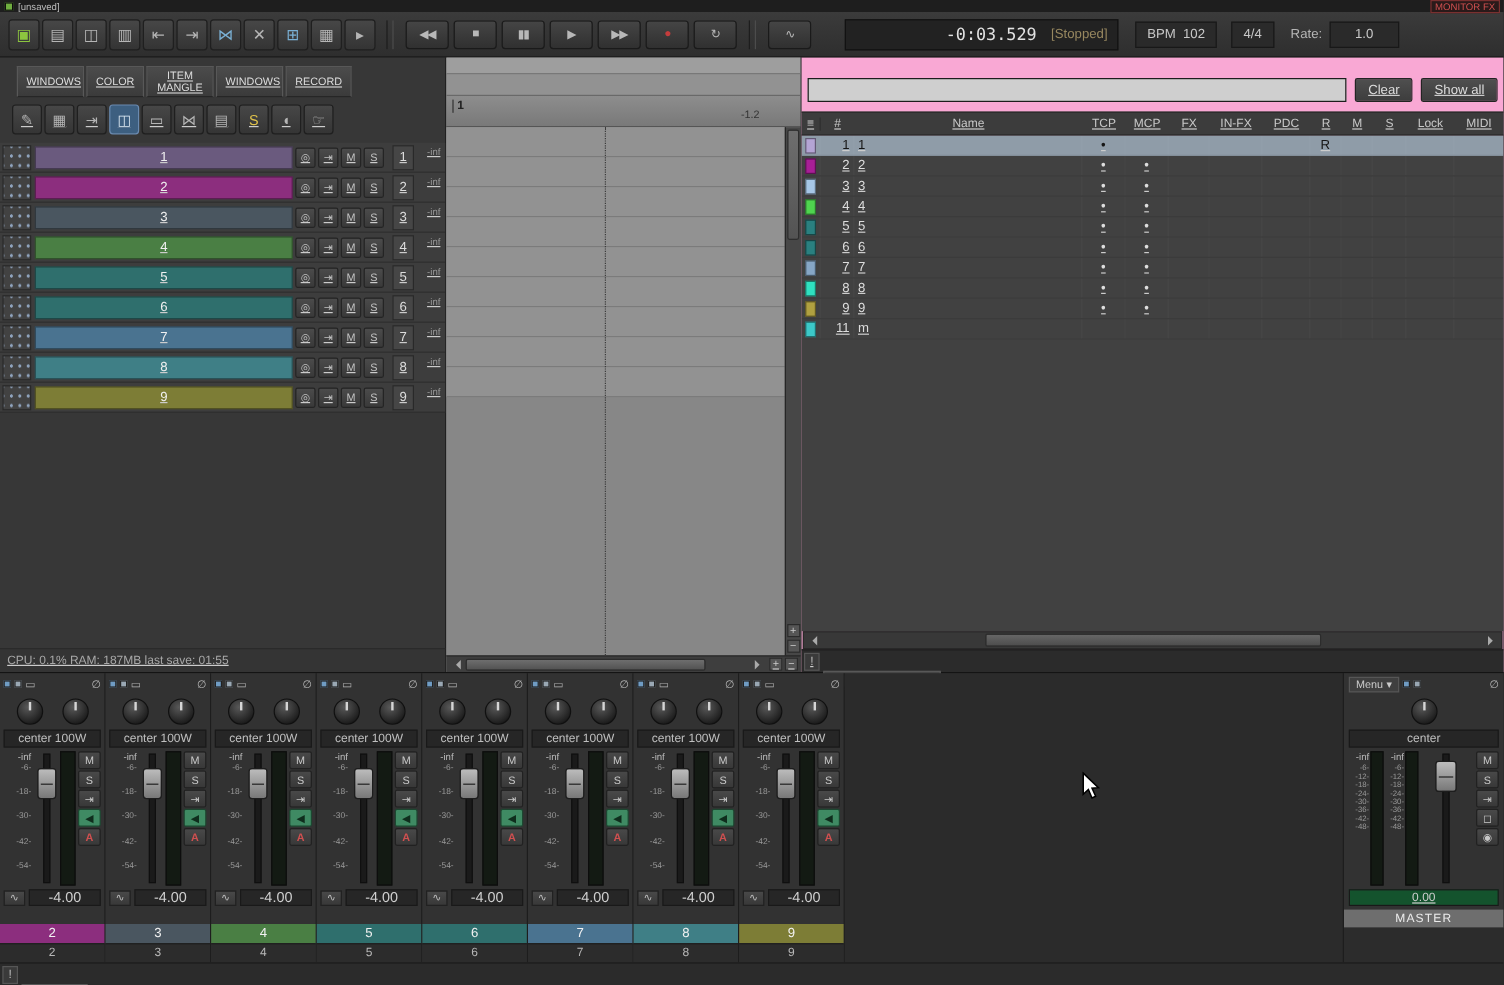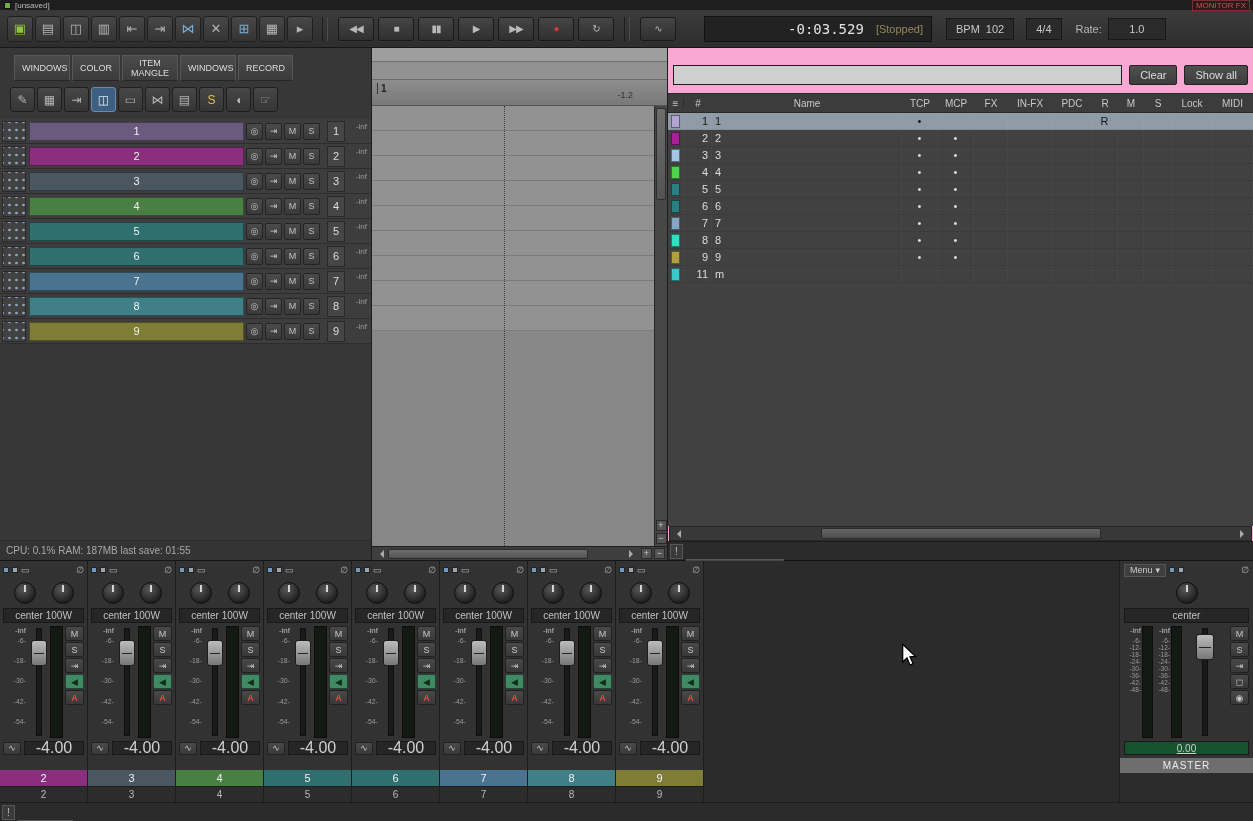--- a/index.html
+++ b/index.html
@@ -18,21 +18,21 @@
 .tb-btn { width:26px; height:26px; margin:0 1px; background:linear-gradient(#474747,#343434); border:1px solid #1f1f1f; border-radius:3px; display:flex; align-items:center; justify-content:center; font-size:13px; color:#b5b5b5; }
 .tb-sep { width:6px; height:24px; border-left:1px solid #1d1d1d; border-right:1px solid #4c4c4c; margin:0 8px; }
 .tr-btn { width:36px; height:24px; margin:0 2px; background:linear-gradient(#454545,#303030); border:1px solid #1a1a1a; border-radius:3px; display:flex; align-items:center; justify-content:center; font-size:10px; color:#b8b8b8; letter-spacing:-1px; }
 .time-box { width:228px; height:26px; margin-left:26px; background:#222; border:1px solid #121212; display:flex; align-items:center; justify-content:flex-end; gap:12px; padding:0 8px; }
 .time-text { font-family:"DejaVu Sans Mono",monospace; font-size:14px; color:#e2e2e2; }
 .tstat { color:#97875f; font-size:11px; }
 .val-box { height:22px; background:#2a2a2a; border:1px solid #181818; display:flex; align-items:center; gap:6px; padding:0 9px; color:#c8c8c8; font-size:11px; }
 .rate-label { margin:0 6px 0 14px; color:#b5b5b5; }
 
 
-.main { height:512px; display:flex; }
+.main { height:512px; display:flex;text-decoration:underline; }
 
 
 .tcp { width:372px; background:#373737; border-right:1px solid #1c1c1c; display:flex; flex-direction:column; }
 .tcp-tabs { display:flex; align-items:stretch; gap:2px; padding:7px 4px 3px 14px; }
 .tcp-tab { background:linear-gradient(#4b4b4b,#3b3b3b); border:1px solid #585858; border-bottom-color:#262626; padding:2px 7px; font-size:9px; line-height:10px; color:#ddd; display:flex; align-items:center; text-align:center; max-width:56px; }
 .tcp-tools { display:flex; gap:2px; padding:3px 4px 7px 10px; }
 .tool-btn { width:25px; height:25px; background:linear-gradient(#474747,#353535); border:1px solid #1f1f1f; border-radius:3px; display:flex; align-items:center; justify-content:center; font-size:12px; color:#b5b5b5; }
 .tool-btn.active { background:#3d5f80; border-color:#6a8ab0; color:#dce8f2; }
 .tcp-row { height:25px; display:flex; align-items:center; background:#3d3d3d; border-bottom:1px solid #2d2d2d; padding:1px 2px; }
 .grip { width:24px; height:21px; margin-right:3px; background-color:#424242; background-image:radial-gradient(#8fa3bd 1px, transparent 1.4px); background-size:7px 8px; background-position:3px 4px; border:1px solid #292929; }
@@ -111,21 +111,21 @@
 .fz-fader::before { content:""; position:absolute; left:50%; top:2px; bottom:2px; width:4px; transform:translateX(-50%); background:#1a1a1a; border:1px solid #0f0f0f; }
 .fcap { position:absolute; top:14px; left:50%; transform:translateX(-50%); width:16px; height:26px; border-radius:3px; background:linear-gradient(#bcbcbc,#787878); border:1px solid #1d1d1d; }
 .fcap::after { content:""; position:absolute; left:2px; right:2px; top:12px; height:1px; background:#222; }
 .fz-meter { width:13px; background:#131a13; border:1px solid #0d0d0d; }
 .fz-btns { flex:1; display:flex; flex-direction:column; gap:1px; align-items:flex-end; padding-left:2px; }
 .sbtn { width:19px; height:15px; background:linear-gradient(#494949,#383838); border:1px solid #212121; border-radius:2px; color:#c8c8c8; font-size:9px; display:flex; align-items:center; justify-content:center; padding:0; }
 .sbtn.recv { background:#3f8a63; border-color:#1d4731; color:#0f2d1d; }
 .sbtn.arm { color:#d05050; font-weight:bold; }
 .env-row { display:flex; gap:3px; align-items:center; padding:3px 0 2px; }
 .env-btn { width:18px; height:13px; background:linear-gradient(#494949,#383838); border:1px solid #212121; color:#c0c0c0; font-size:9px; display:flex; align-items:center; justify-content:center; padding:0; }
-.volbox { flex:1; height:14px; background:#262626; border:1px solid #191919; color:#cfcfcf; font-size:16px; display:flex; align-items:center; justify-content:center; }
+.volbox { flex:1; height:14px; background:#262626; border:1px solid #191919; color:#cfcfcf; font-size:12px; display:flex; align-items:center; justify-content:center; }
 .strip-name { margin:3px -3px 0; height:16px; display:flex; align-items:center; justify-content:center; color:#f2f2f2; font-size:11px; margin-top:auto; }
 .strip-num { margin:0 -3px; height:16px; background:#2c2c2c; border-top:1px solid #1e1e1e; display:flex; align-items:center; justify-content:center; color:#b8b8b8; font-size:10px; }
 .mixer-void { flex:1; background:#2b2b2b; border-right:1px solid #1d1d1d; }
 .master { width:133px; background:#323232; display:flex; flex-direction:column; padding:2px 4px 0; }
 .menu-btn { height:13px; background:#3f3f3f; border:1px solid #565656; color:#ccc; font-size:9px; display:flex; align-items:center; gap:3px; padding:0 5px; }
 .m-zone { height:112px; display:flex; margin-top:3px; }
 .m-scale { width:18px; display:flex; flex-direction:column; font-size:6.5px; color:#999; text-align:right; padding-right:1px; }
 .m-meter { width:11px; background:#131a13; border:1px solid #0d0d0d; }
 .m-fader { flex:1; position:relative; }
 .m-fader::before { content:""; position:absolute; left:50%; top:2px; bottom:2px; width:4px; transform:translateX(-50%); background:#1a1a1a; border:1px solid #0f0f0f; }

